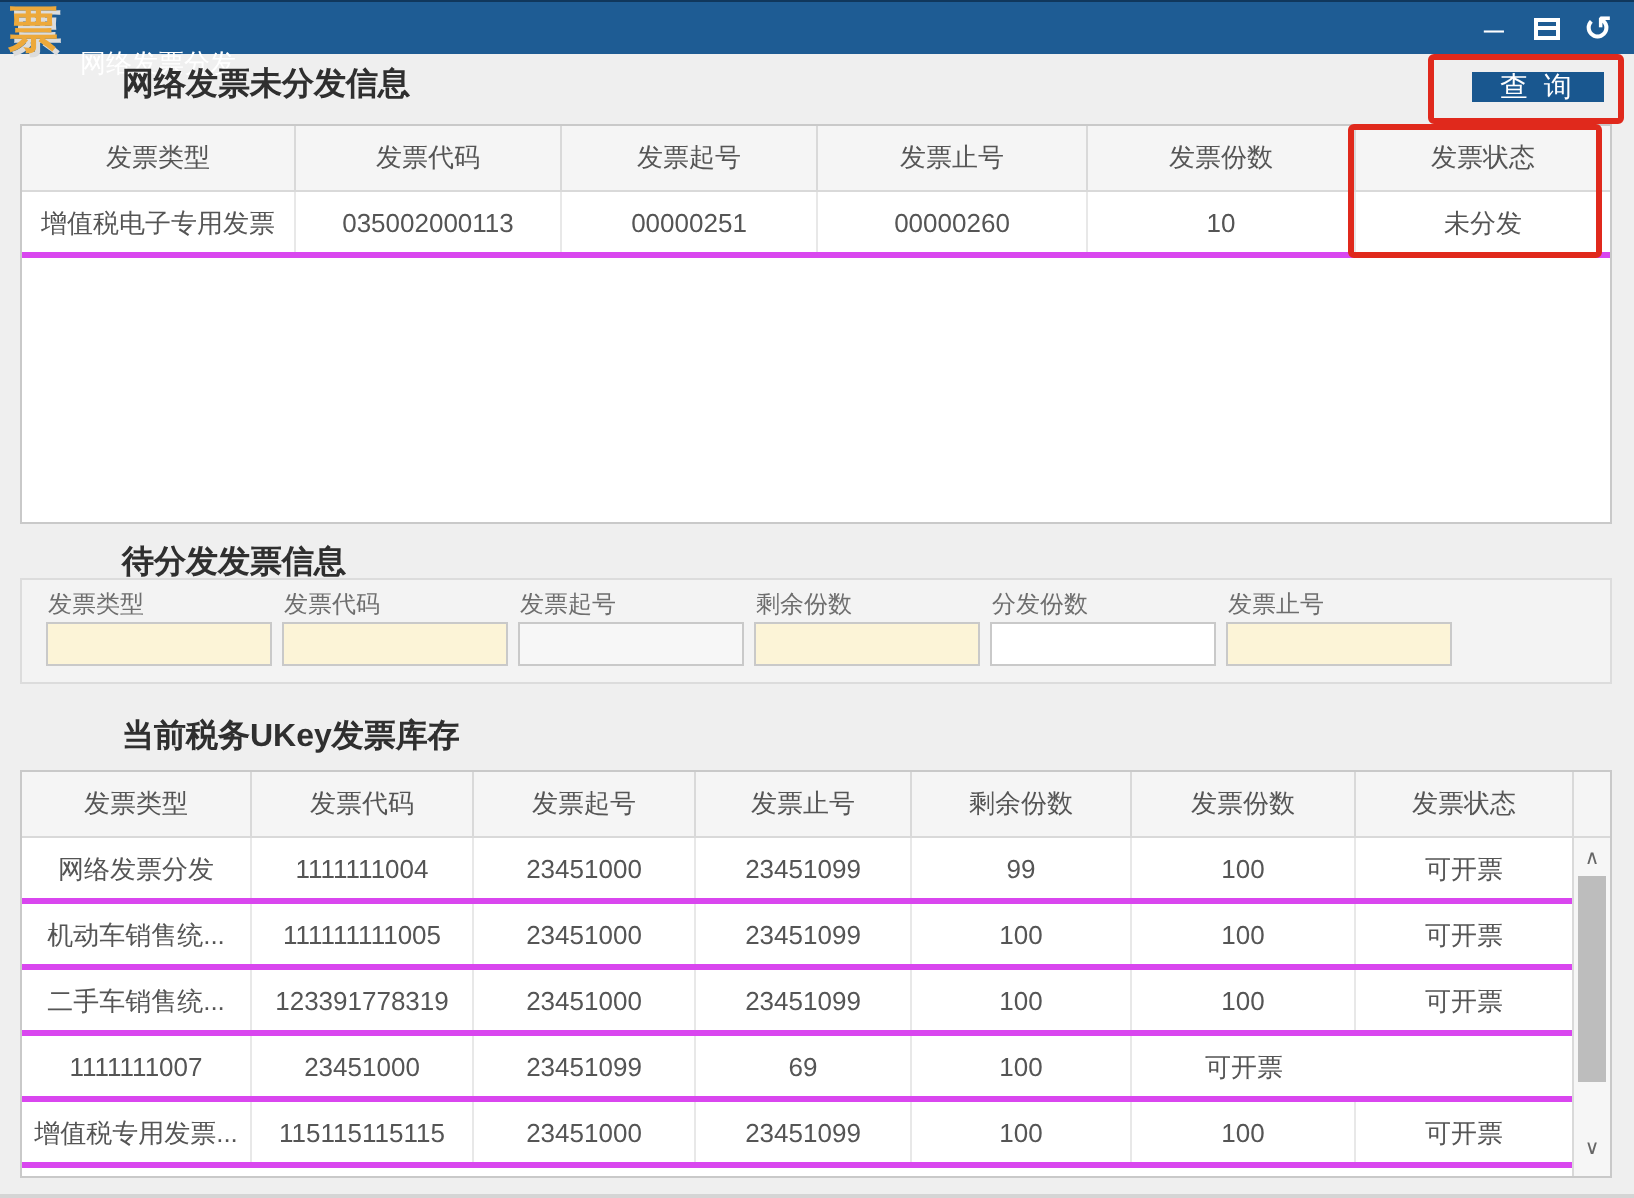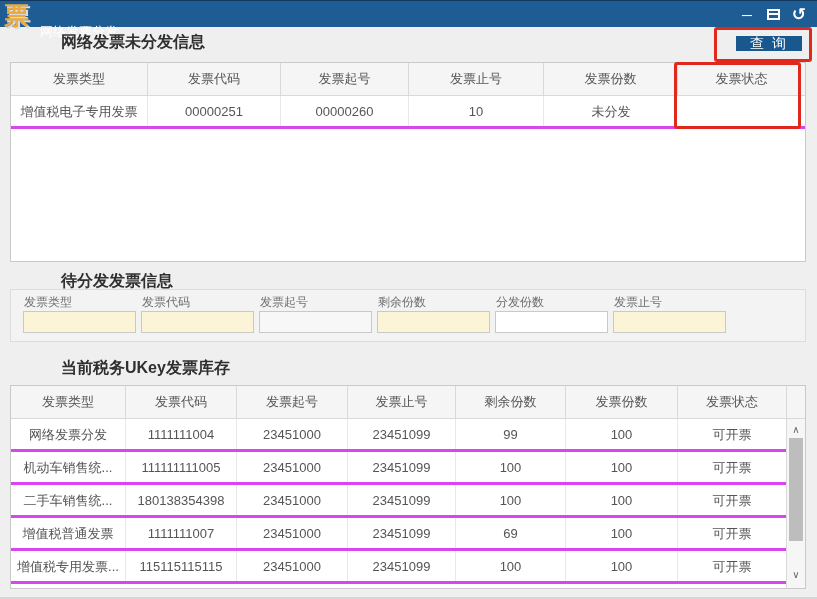--- a/index.html
+++ b/index.html
@@ -138,20 +138,21 @@
         <div class="cell">发票类型</div>
         <div class="cell">发票代码</div>
         <div class="cell">发票起号</div>
         <div class="cell">发票止号</div>
         <div class="cell">发票份数</div>
         <div class="cell">发票状态</div>
       </div>
     <div>
         <div class="trow">
           <div class="cell">增值税电子专用发票</div>
+          <div class="cell">035002000113</div>
           <div class="cell">00000251</div>
           <div class="cell">00000260</div>
           <div class="cell">10</div>
           <div class="cell">未分发</div>
         </div>
       </div>
   </div>
 
   <div class="annotation ann-query"></div>
   <div class="annotation ann-status"></div>
@@ -211,29 +212,28 @@
             <div class="cell">机动车销售统...</div>
             <div class="cell">111111111005</div>
             <div class="cell">23451000</div>
             <div class="cell">23451099</div>
             <div class="cell">100</div>
             <div class="cell">100</div>
             <div class="cell">可开票</div>
           </div>
           <div class="trow">
             <div class="cell">二手车销售统...</div>
-            <div class="cell">180138354398</div>
-            <div class="cell">23451000</div>
-            <div class="cell">23451099</div>
-            <div class="cell">100</div>
-            <div class="cell">100</div>
-            <div class="cell">可开票</div>
-          </div>
-          <div class="trow">
-            <div class="cell">增值税普通发票</div>
+            <div class="cell">123391778319</div>
+            <div class="cell">23451000</div>
+            <div class="cell">23451099</div>
+            <div class="cell">100</div>
+            <div class="cell">100</div>
+            <div class="cell">可开票</div>
+          </div>
+          <div class="trow">
             <div class="cell">1111111007</div>
             <div class="cell">23451000</div>
             <div class="cell">23451099</div>
             <div class="cell">69</div>
             <div class="cell">100</div>
             <div class="cell">可开票</div>
           </div>
           <div class="trow">
             <div class="cell">增值税专用发票...</div>
             <div class="cell">115115115115</div>

